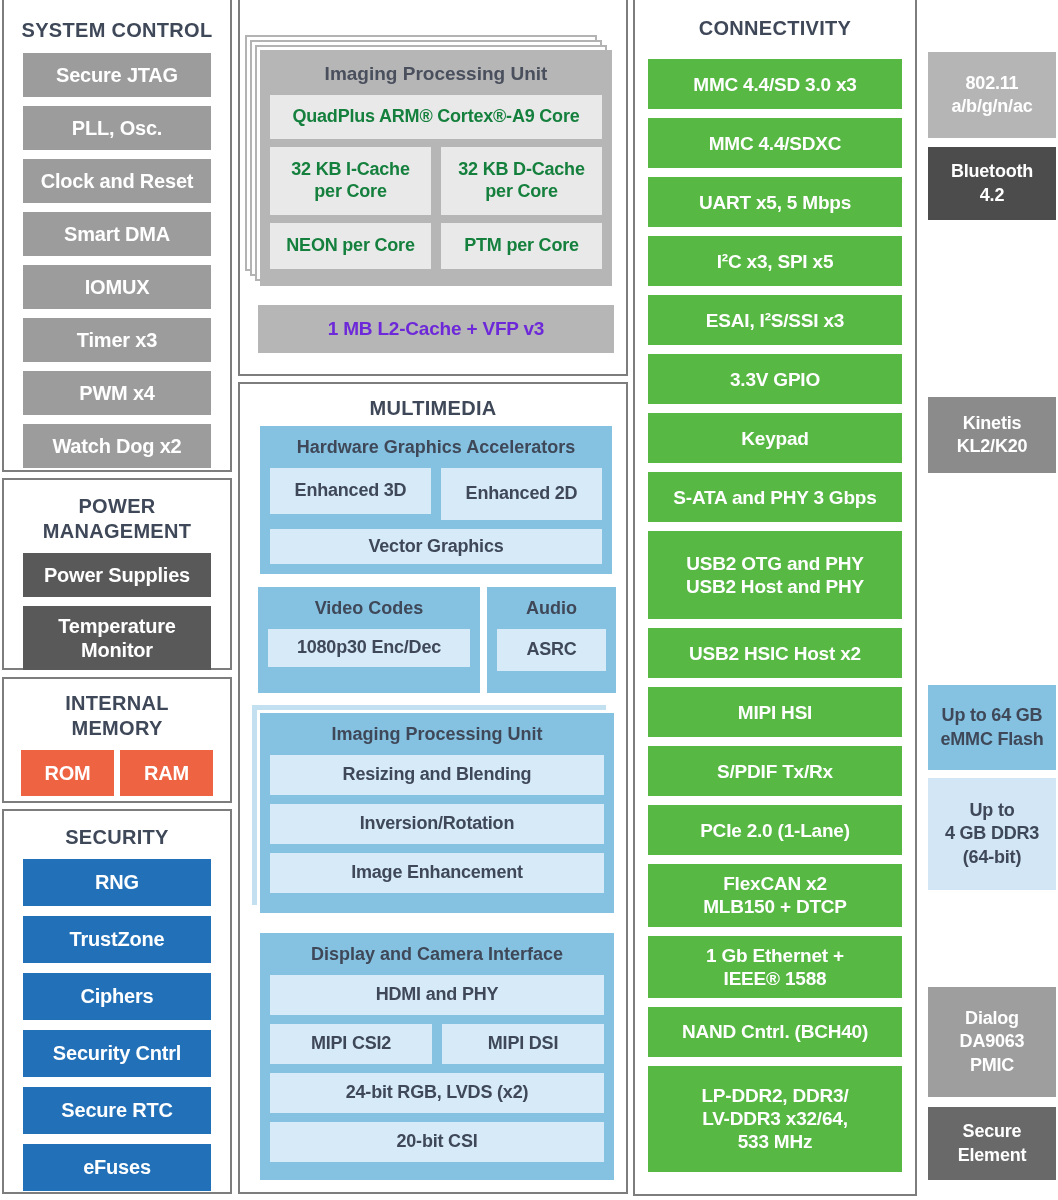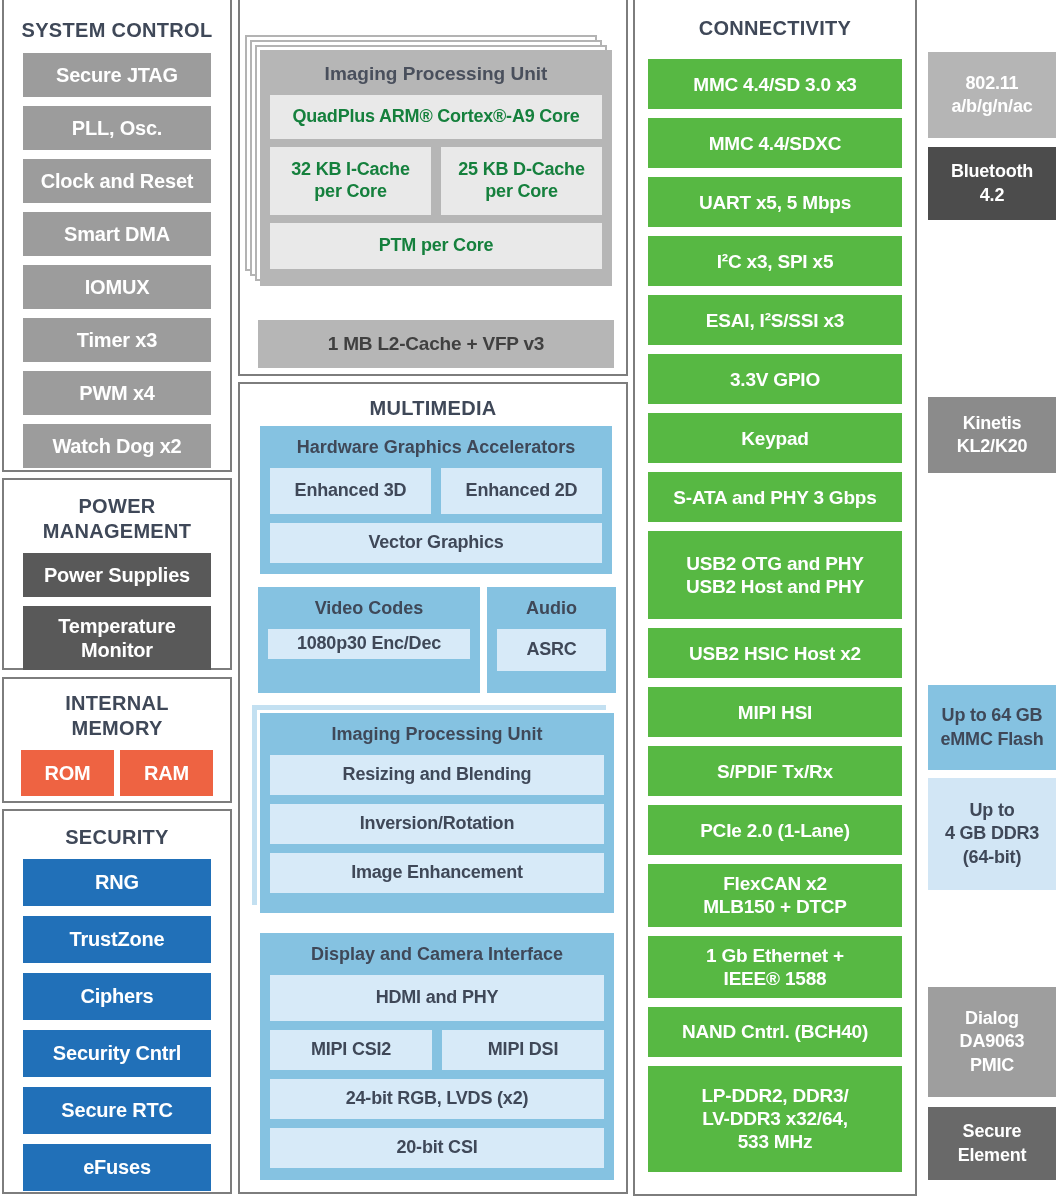--- a/index.html
+++ b/index.html
@@ -40,22 +40,22 @@
   .sheet{position:absolute;inset:0;background:#fff;border:2px solid #b3b3b3}
   .s1{transform:translate(-5px,-5px)}
   .s2{transform:translate(-10px,-10px)}
   .s3{transform:translate(-15px,-15px)}
   .cpu-card{position:absolute;inset:0;background:var(--cpu-gray);
             padding:12px 10px 14px;display:flex;flex-direction:column;gap:8px}
   .card-title{font-size:19px;font-weight:bold;color:#494f5c;text-align:center;line-height:1.3}
   .cpu-box{background:var(--cpu-light);color:#15803d;font-size:18px}
   .row2{display:flex;gap:10px}
   .row2 .box{flex:1}
-  .l2-box{position:absolute;left:18px;top:320px;width:356px;height:48px;
-          background:var(--cpu-gray);color:#404040;font-size:19px}
+  .l2-box{position:absolute;left:18px;top:305px;width:356px;height:48px;
+          background:var(--cpu-gray);color:#6d28d9;font-size:19px}
   
   .mm-card{position:absolute;background:var(--sky);padding:10px;
            display:flex;flex-direction:column;gap:9px}
   .mm-title{font-size:18px;font-weight:bold;color:var(--dark);text-align:center;line-height:1.3}
   .mm-box{background:var(--sky-light);color:var(--dark);font-size:18px}
   .ipu-stack{position:absolute;left:20px;top:329px;width:354px;height:200px}
   .ipu-sheet{position:absolute;inset:0;transform:translate(-8px,-8px);background:#c3e0f1}
   .ipu-card{inset:0;box-shadow:-3px -3px 0 0 #fff}
   
   .conn-list{display:flex;flex-direction:column;gap:9px;padding:8px 13px}
@@ -127,66 +127,67 @@
     <div class="cpu-stack">
       <div class="sheet s3"></div>
       <div class="sheet s2"></div>
       <div class="sheet s1"></div>
       <div class="cpu-card">
         <div class="card-title">Imaging Processing Unit</div>
         <div class="box cpu-box" style="height:44px">QuadPlus ARM® Cortex®-A9 Core</div>
         <div class="row2">
           <div class="box cpu-box" style="height:68px">32 KB I-Cache
 per Core</div>
-          <div class="box cpu-box" style="height:68px">25 KB D-Cache
+          <div class="box cpu-box" style="height:68px">32 KB D-Cache
 per Core</div>
         </div>
         <div class="row2">
+          <div class="box cpu-box" style="height:46px">NEON per Core</div>
           <div class="box cpu-box" style="height:46px">PTM per Core</div>
         </div>
       </div>
     </div>
     <div class="box l2-box">1 MB L2-Cache + VFP v3</div>
   </div>
 
   <div class="panel" style="left:238px;top:382px;width:390px;height:812px">
     <div class="sec-title mt12">MULTIMEDIA</div>
 
     <div class="mm-card" style="left:20px;top:42px;width:352px;height:148px">
       <div class="mm-title">Hardware Graphics Accelerators</div>
       <div class="row2">
         <div class="box mm-box" style="height:46px">Enhanced 3D</div>
-        <div class="box mm-box" style="height:46px">Enhanced 2D</div>
+        <div class="box mm-box" style="height:52px">Enhanced 2D</div>
       </div>
       <div class="box mm-box" style="height:40px">Vector Graphics</div>
     </div>
 
     <div class="mm-card" style="left:18px;top:203px;width:222px;height:106px">
       <div class="mm-title">Video Codes</div>
-      <div class="box mm-box" style="height:30px">1080p30 Enc/Dec</div>
+      <div class="box mm-box" style="height:38px">1080p30 Enc/Dec</div>
     </div>
 
     <div class="mm-card" style="left:247px;top:203px;width:129px;height:106px">
       <div class="mm-title">Audio</div>
       <div class="box mm-box" style="height:42px">ASRC</div>
     </div>
 
     <div class="ipu-stack">
       <div class="ipu-sheet"></div>
       <div class="mm-card ipu-card">
         <div class="mm-title">Imaging Processing Unit</div>
         <div class="box mm-box" style="height:40px">Resizing and Blending</div>
         <div class="box mm-box" style="height:40px">Inversion/Rotation</div>
         <div class="box mm-box" style="height:40px">Image Enhancement</div>
       </div>
     </div>
 
     <div class="mm-card" style="left:20px;top:549px;width:354px;height:247px">
       <div class="mm-title">Display and Camera Interface</div>
-      <div class="box mm-box" style="height:46px">HDMI and PHY</div>
+      <div class="box mm-box" style="height:40px">HDMI and PHY</div>
       <div class="row2">
         <div class="box mm-box" style="height:40px">MIPI CSI2</div>
         <div class="box mm-box" style="height:40px">MIPI DSI</div>
       </div>
       <div class="box mm-box" style="height:40px">24-bit RGB, LVDS (x2)</div>
       <div class="box mm-box" style="height:40px">20-bit CSI</div>
     </div>
   </div>
 
   <div class="panel" style="left:633px;top:-2px;width:284px;height:1198px">

